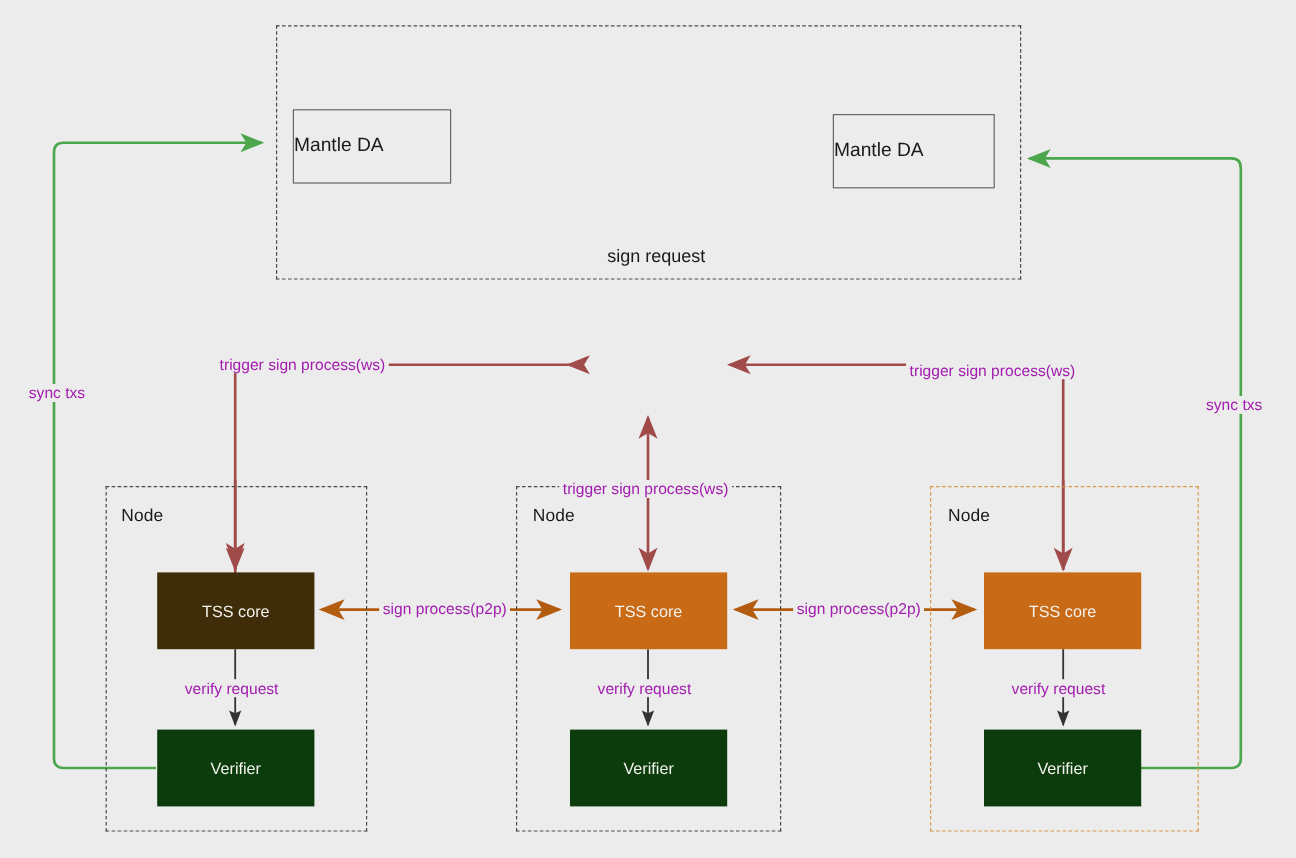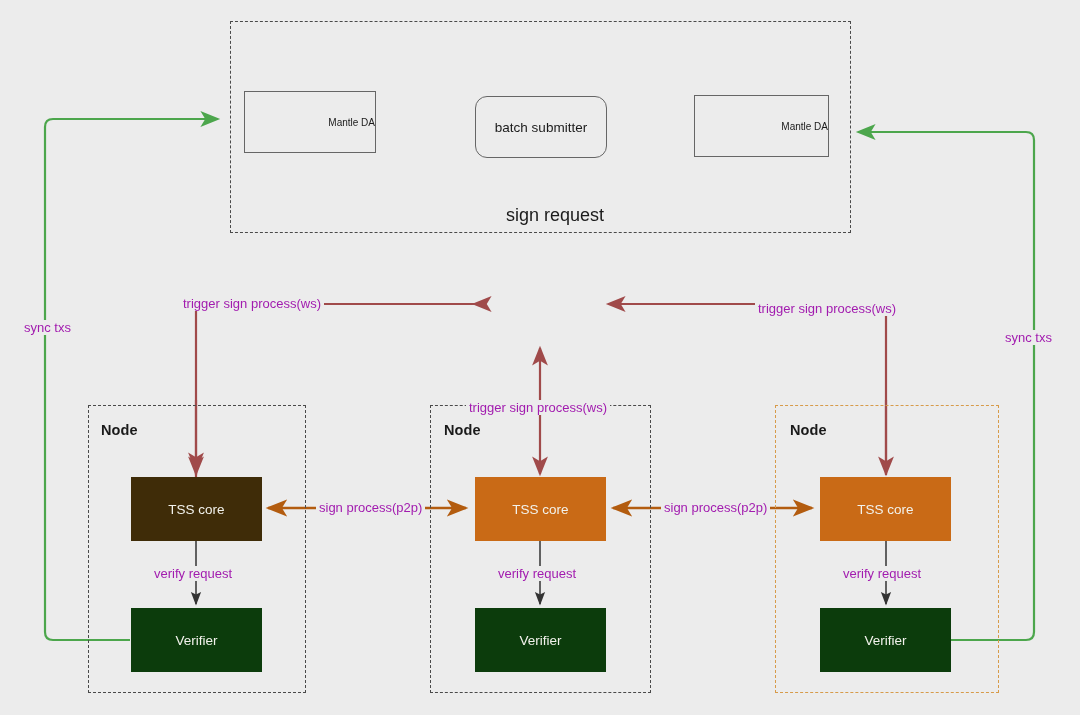--- a/index.html
+++ b/index.html
@@ -30,38 +30,38 @@
   }
   .node-box.dark-dash {
     border: 1.6px dashed #4a4a4a;
   }
   .node-box.orange-dash {
     border: 1.6px dashed #d79b4a;
   }
   .node-label {
     position: absolute;
     font-size: 14.5px;
-    font-weight: bold;
+    font-weight: normal;
     color: #1a1a1a;
     letter-spacing: 0.1px;
   }
   .top-container {
     position: absolute;
     box-sizing: border-box;
     border: 1.5px dashed #4a4a4a;
   }
   .plain-box {
     position: absolute;
     box-sizing: border-box;
     border: 1.6px solid #666666;
     background: #ececec;
     display: flex;
     align-items: center;
-    justify-content: flex-end;
-    font-size: 10px;
+    justify-content: flex-start;
+    font-size: 16px;
     color: #1a1a1a;
   }
   .rounded-box {
     position: absolute;
     box-sizing: border-box;
     border: 1.6px solid #666666;
     background: #ececec;
     border-radius: 12px;
     display: flex;
     align-items: center;
@@ -93,21 +93,21 @@
     position: absolute;
     font-size: 13px;
     color: #a21caf;
     white-space: nowrap;
     background: #ececec;
     padding: 0 3px;
     line-height: 15px;
   }
   .sign-request-label {
     position: absolute;
-    font-size: 18px;
+    font-size: 15px;
     color: #1a1a1a;
     white-space: nowrap;
   }
 </style>
 </head>
 <body>
 
 <div id="canvas">
 
   <svg id="svg-layer" viewBox="0 0 1080 715">
@@ -178,23 +178,20 @@
       <path d="M 886 541 L 886 604" fill="none" stroke="#333333" stroke-width="1.5" marker-end="url(#arrowGray)"></path>
     </g>
   </svg>
 
   <div class="top-container" style="left:230px; top:21px; width:621px; height:212px;"></div>
 
   <div class="plain-box" style="left:244px; top:91px; width:132px; height:62px;">
     <span>Mantle DA</span>
   </div>
 
-  <div class="rounded-box" style="left:475px; top:96px; width:132px; height:62px;">
-    <span>batch submitter</span>
-  </div>
 
   <div class="plain-box" style="left:694px; top:95px; width:135px; height:62px;">
     <span>Mantle DA</span>
   </div>
 
   <div class="sign-request-label" style="left:506px; top:205px;">sign request</div>
 
 
   <div class="node-box dark-dash" style="left:88px; top:405px; width:218px; height:288px;"></div>
   <div class="node-label" style="left:101px; top:422px;">Node</div>

